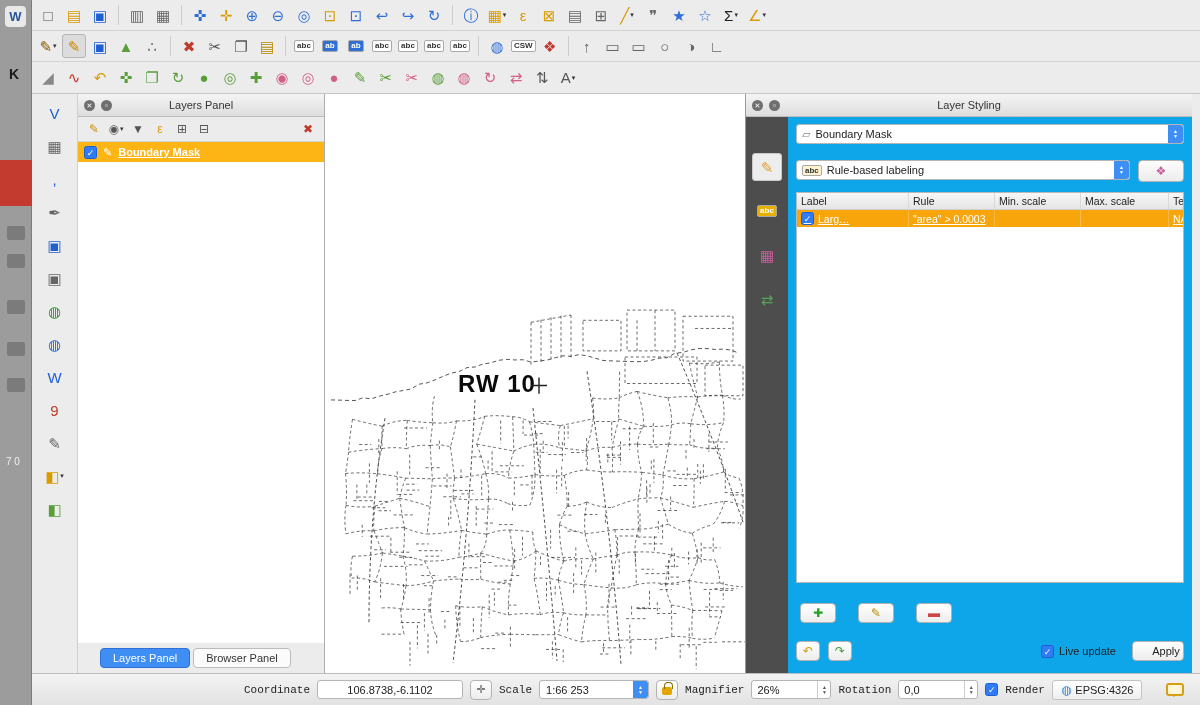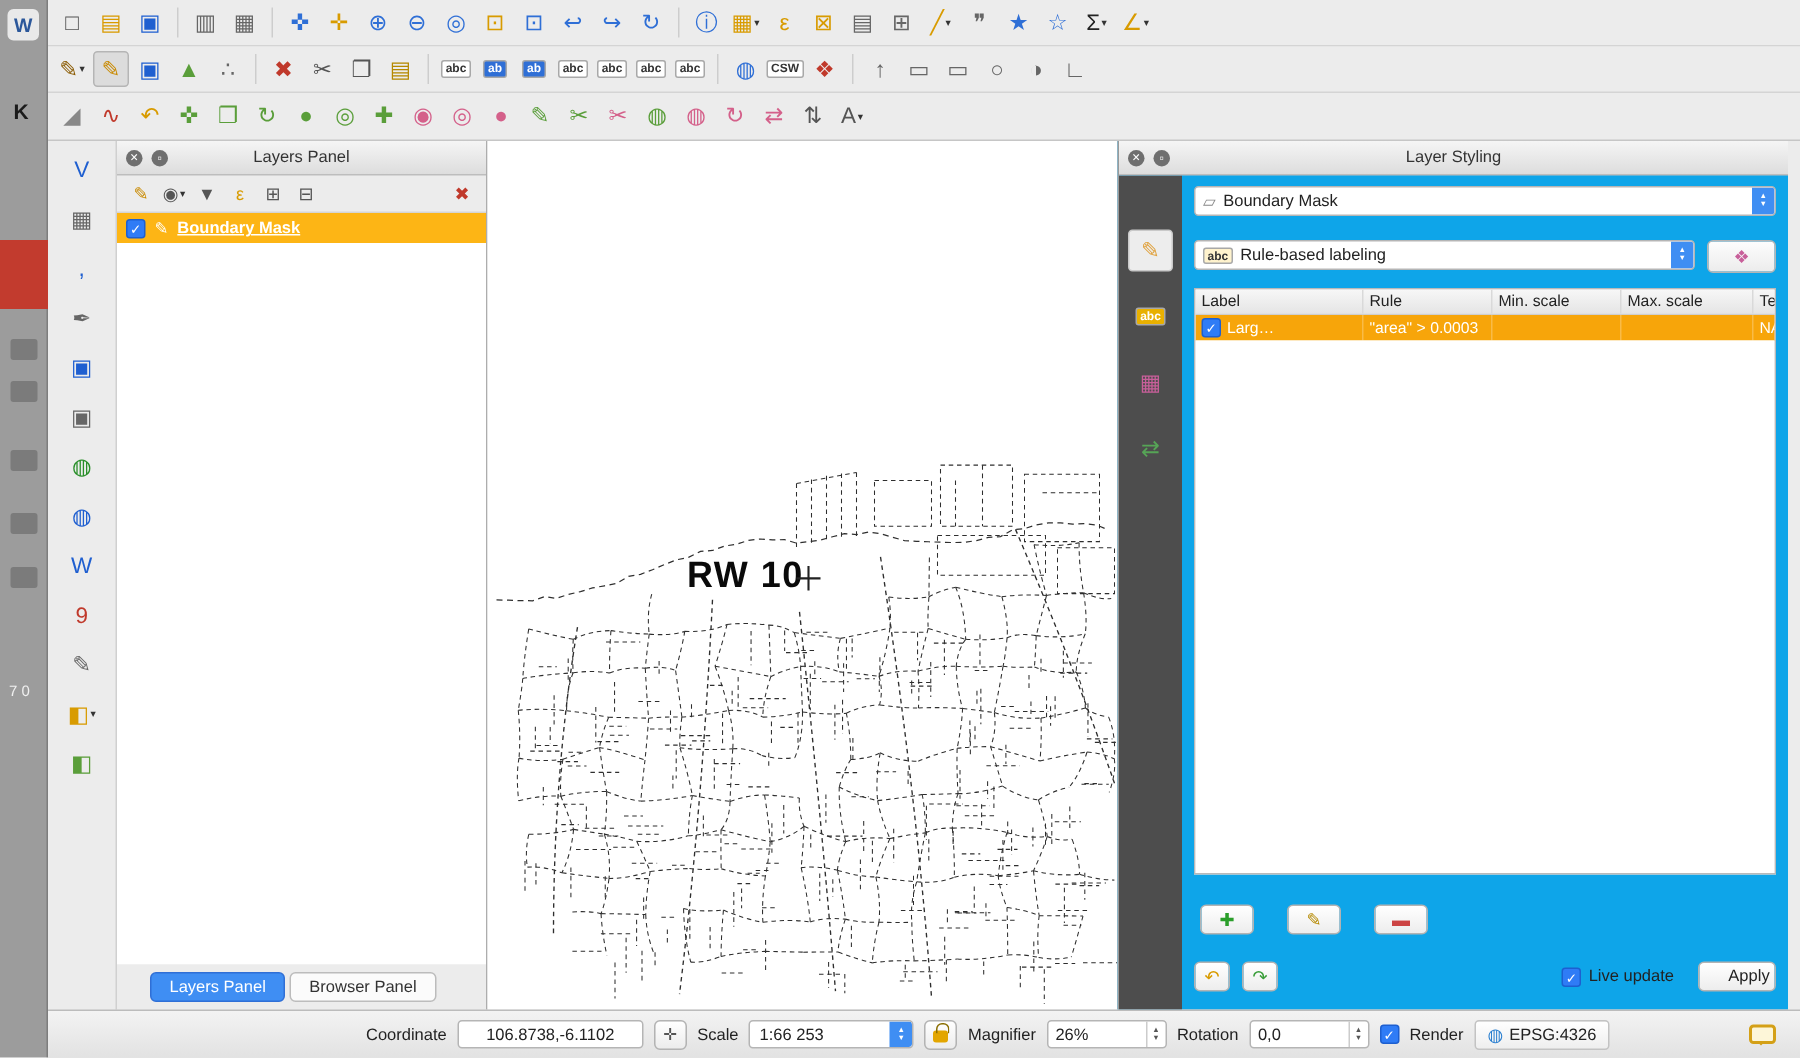--- a/index.html
+++ b/index.html
@@ -78,35 +78,35 @@
   .ic-abc::after{content:"abc";}
   .mode-row{display:flex;gap:8px;margin-top:16px;flex:none;}
   .mode-row .combo{flex:1;}
   .rule-btn{width:46px;height:22px;background:linear-gradient(#fdfdfd,#ececec);border:1px solid #b5b5b5;border-radius:4px;display:flex;align-items:center;justify-content:center;font-size:12px;color:#c85f9a;flex:none;}
   .rule-btn::after{content:"❖";}
   .rule-table{margin-top:10px;flex:1;border:1px solid #b9b9b9;background:#fff;overflow:hidden;display:flex;flex-direction:column;min-height:0;}
   .rt-header{display:flex;height:17px;background:linear-gradient(#f7f7f7,#e5e5e5);border-bottom:1px solid #cfcfcf;font-size:10.5px;color:#222;flex:none;width:470px;}
   .rt-cell{padding:1px 4px;border-right:1px solid #d9d9d9;flex:none;white-space:nowrap;overflow:hidden;display:flex;align-items:center;gap:4px;}
   .c0{width:112px;}.c1{width:86px;}.c2{width:86px;}.c3{width:88px;}.c4{width:70px;}
   .rt-row{display:flex;height:17px;background:#f7a50a;color:#fff;font-size:10.5px;align-items:center;width:470px;flex:none;}
-  .rt-row .rt-cell{border-right:1px solid rgba(255,255,255,0.25);height:100%;}
+  .rt-row .rt-cell{border-right:1px solid rgba(255,255,255,0.25);height:100%;text-decoration:underline;}
   .rt-empty{flex:1;background:#fff;}
   .crud-row{display:flex;gap:22px;margin-top:20px;padding-left:4px;flex:none;}
   .crud-row .tbtn,.hist-row .tbtn{width:36px;height:20px;background:linear-gradient(#ffffff,#ededed);border:1px solid #b3b3b3;border-radius:4px;}
   .crud-row .g,.hist-row .g{font-size:12px !important;}
   .hist-row{display:flex;gap:8px;margin-top:18px;align-items:center;flex:none;}
   .hist-row .tbtn{width:24px;}
   .live{margin-left:auto;display:flex;align-items:center;gap:5px;font-size:11px;color:#222;}
   .apply-btn{width:52px;height:20px;background:linear-gradient(#ffffff,#ededed);border:1px solid #b3b3b3;border-radius:4px;font-size:11px;color:#222;display:flex;align-items:center;justify-content:center;margin-left:8px;padding-left:16px;}
 
   
   #status-bar{position:absolute;left:0;right:0;bottom:0;height:32px;background:linear-gradient(#f3f3f3,#e2e2e2);border-top:1px solid #bcbcbc;display:flex;align-items:center;gap:7px;padding-left:212px;font-size:11px;color:#222;}
-  .sb-label{flex:none;}
+  .sb-label{flex:none;font-family:Liberation Mono, monospace;}
   .sb-input{height:19px;background:#fff;border:1px solid #b5b5b5;border-radius:3px;display:flex;align-items:center;justify-content:center;font-size:11px;padding:0 5px;flex:none;}
-  #coord-input{width:124px;}
+  #coord-input{width:146px;}
   .sb-combo{width:110px;height:19px;background:#fff;border:1px solid #b5b5b5;border-radius:3px;display:flex;align-items:center;padding-left:6px;position:relative;overflow:hidden;flex:none;}
   .sb-combo .stepper{position:absolute;right:0;top:0;bottom:0;}
   .sb-btn{width:22px;height:20px;background:linear-gradient(#fff,#ececec);border:1px solid #b3b3b3;border-radius:4px;display:flex;align-items:center;justify-content:center;flex:none;}
   .spin{width:80px;justify-content:space-between;padding-right:0;}
   .arrows{width:13px;align-self:stretch;border-left:1px solid #ccc;display:flex;flex-direction:column;align-items:center;justify-content:center;font-size:5px;color:#555;line-height:5px;}
   .arrows::before{content:"▲";}
   .arrows::after{content:"▼";}
   .ic-extent::after{content:"✛";color:#555;font-size:11px;}
   .ic-lock{position:relative;width:10px;height:8px;background:#e3a600;border-radius:2px;display:inline-block;margin-top:3px;}
   .ic-lock::before{content:"";position:absolute;left:1.5px;top:-5px;width:7px;height:6px;border:1.5px solid #8a6d00;border-bottom:none;border-radius:4px 4px 0 0;}

